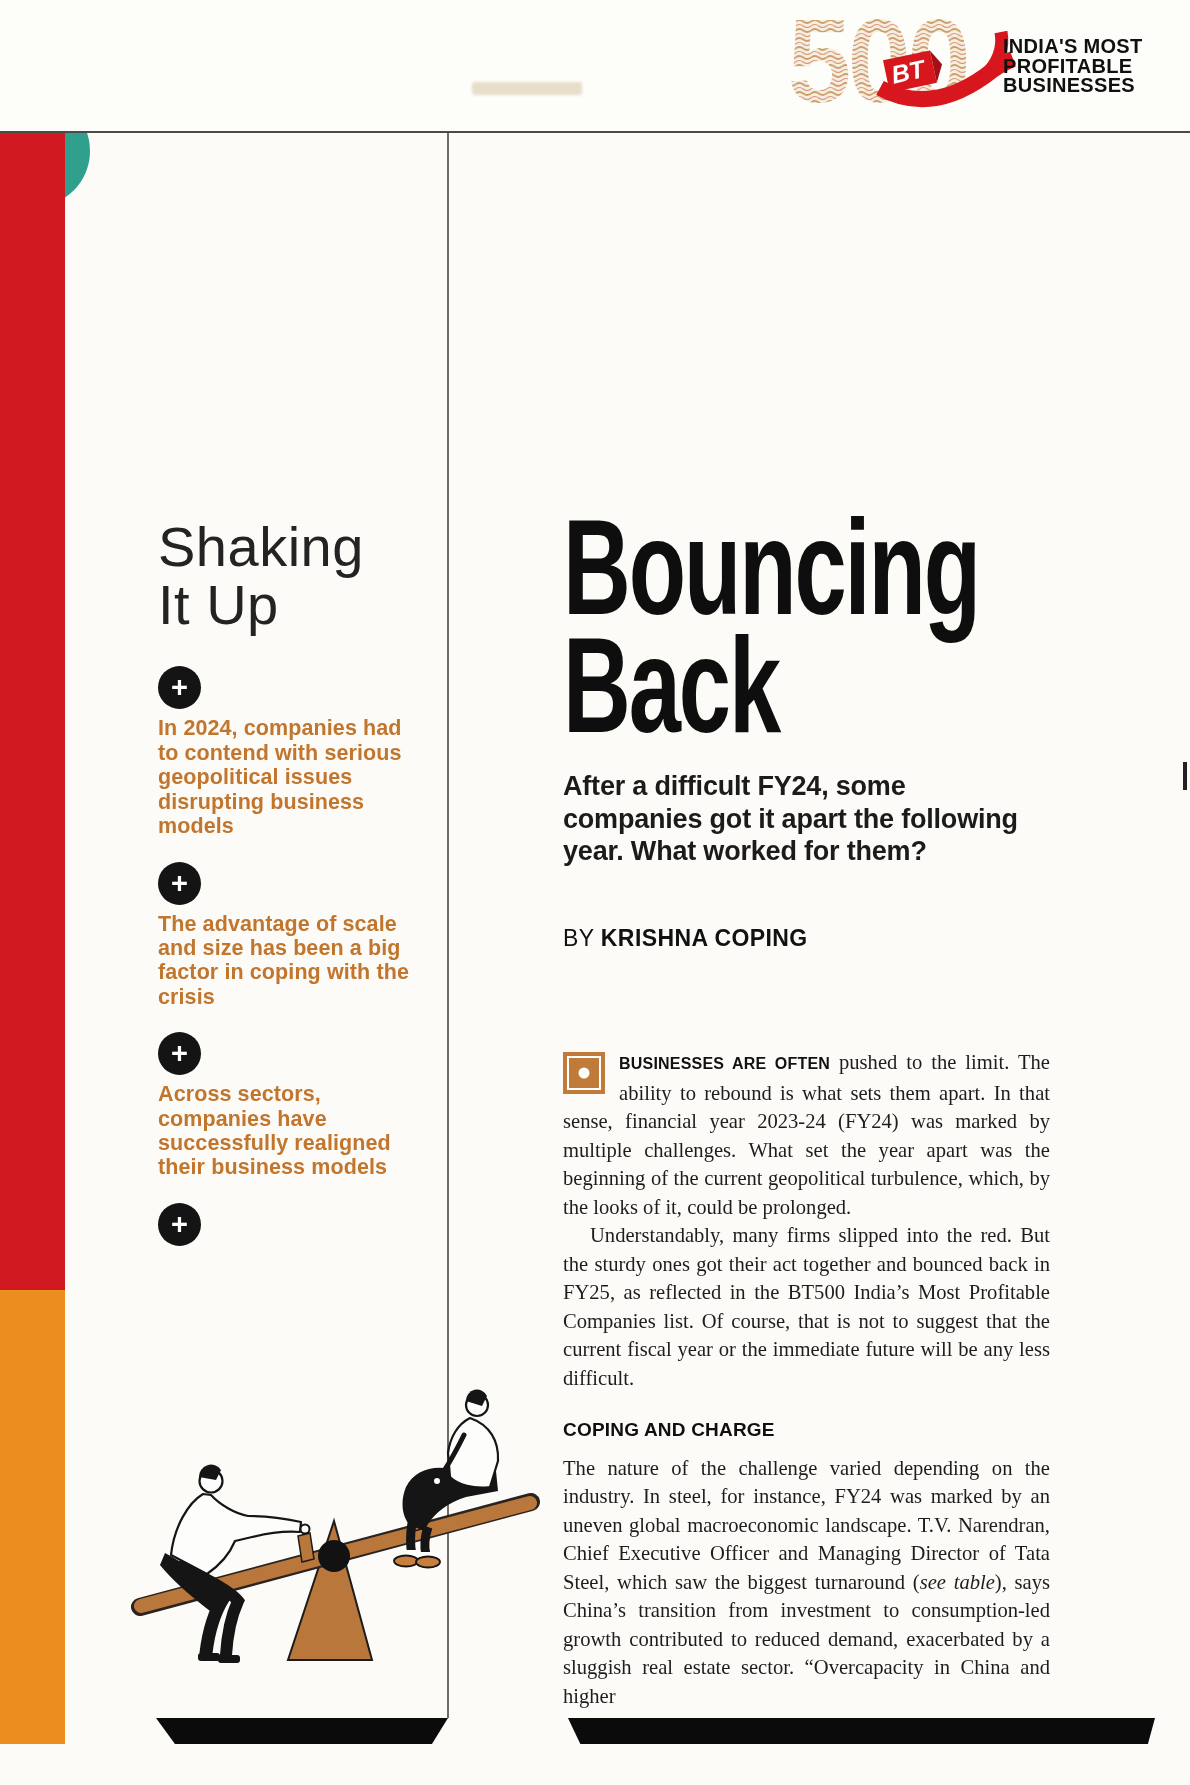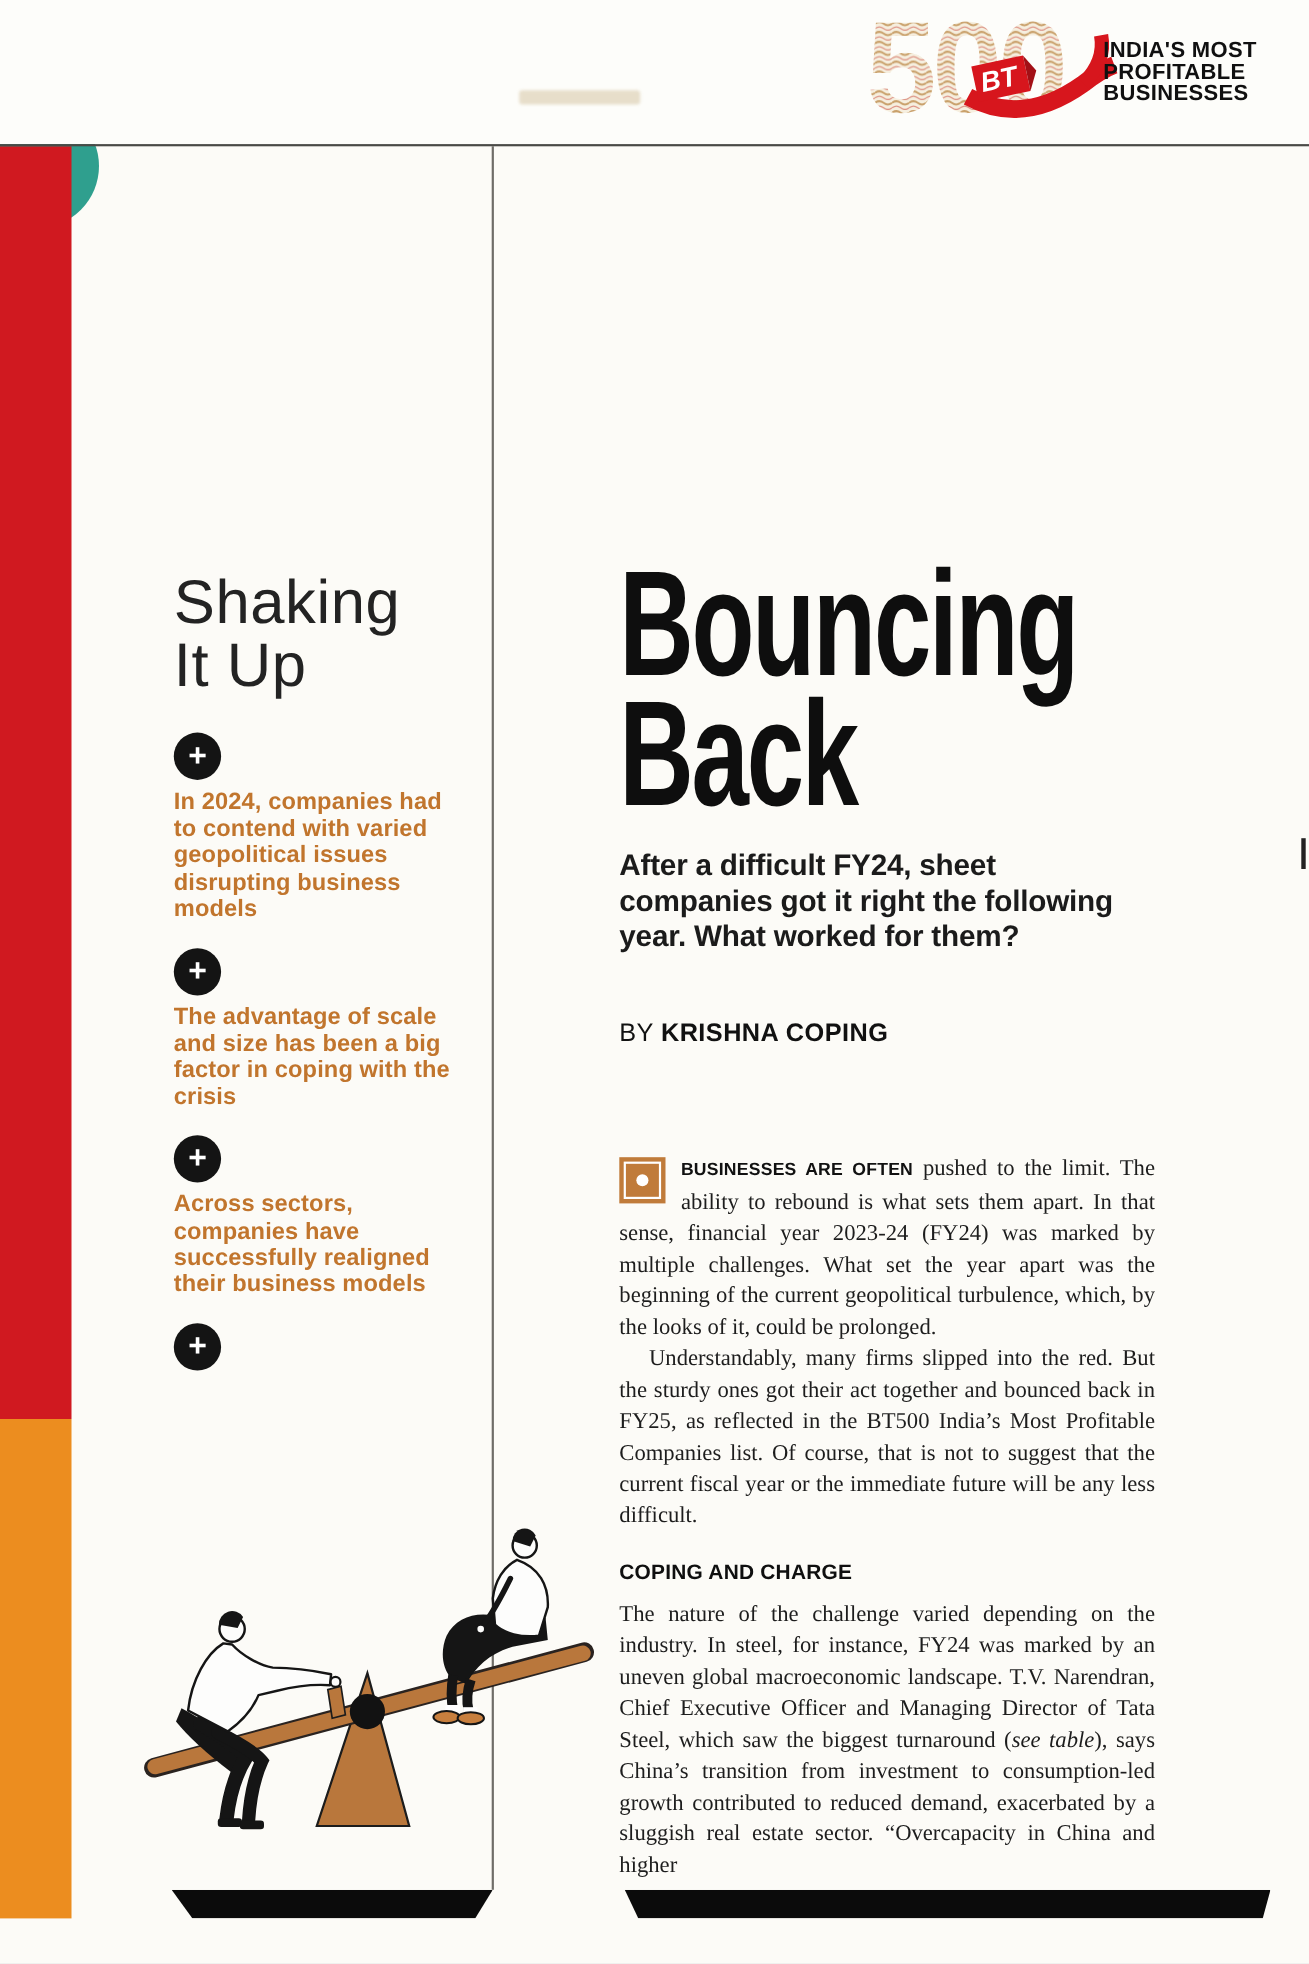--- a/index.html
+++ b/index.html
@@ -99,41 +99,41 @@
   </div>
 
   <div class="sidebar">
     <div class="sidebar-title">
       <div>Shaking</div>
       <div>It Up</div>
     </div>
     <div class="bullets">
       <div class="bullet">
         <div class="plus-circle">+</div>
-        <div class="bullet-text">In 2024, companies had to contend with varied geopolitical issues disrupting business models</div>
+        <div class="bullet-text">In 2024, companies had to contend with serious geopolitical issues disrupting business models</div>
       </div>
       <div class="bullet">
         <div class="plus-circle">+</div>
         <div class="bullet-text">The advantage of scale and size has been a big factor in coping with the crisis</div>
       </div>
       <div class="bullet">
         <div class="plus-circle">+</div>
         <div class="bullet-text">Across sectors, companies have successfully realigned their business models</div>
       </div>
       <div class="bullet">
         <div class="plus-circle">+</div>
       </div>
     </div>
   </div>
 
   <div class="headline">
     <div>Bouncing</div>
     <div>Back</div>
   </div>
-  <div class="standfirst">After a difficult FY24, sheet companies got it right the following year. What worked for them?</div>
+  <div class="standfirst">After a difficult FY24, some companies got it apart the following year. What worked for them?</div>
   <div class="byline">
     <span class="by">BY </span><span class="name">KRISHNA COPING</span>
   </div>
 
   <div class="body-copy">
     <div class="drop-icon">
       <div class="inner"></div>
       <div class="dot"></div>
     </div>
     <p class="para"><span class="lead-caps">BUSINESSES ARE OFTEN</span><span> pushed to the limit. The ability to rebound is what sets them apart. In that sense, financial year 2023-24 (FY24) was marked by multiple challenges. What set the year apart was the beginning of the current geopolitical turbulence, which, by the looks of it, could be prolonged.</span></p>

